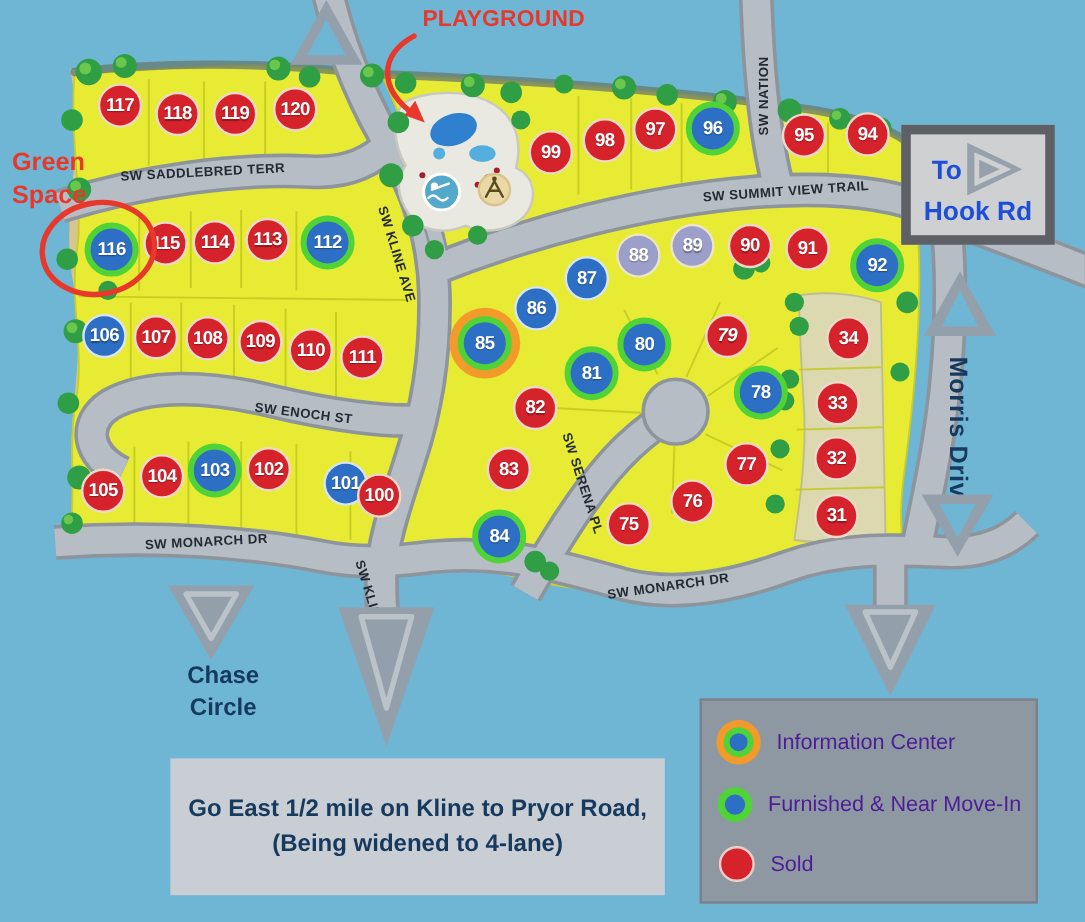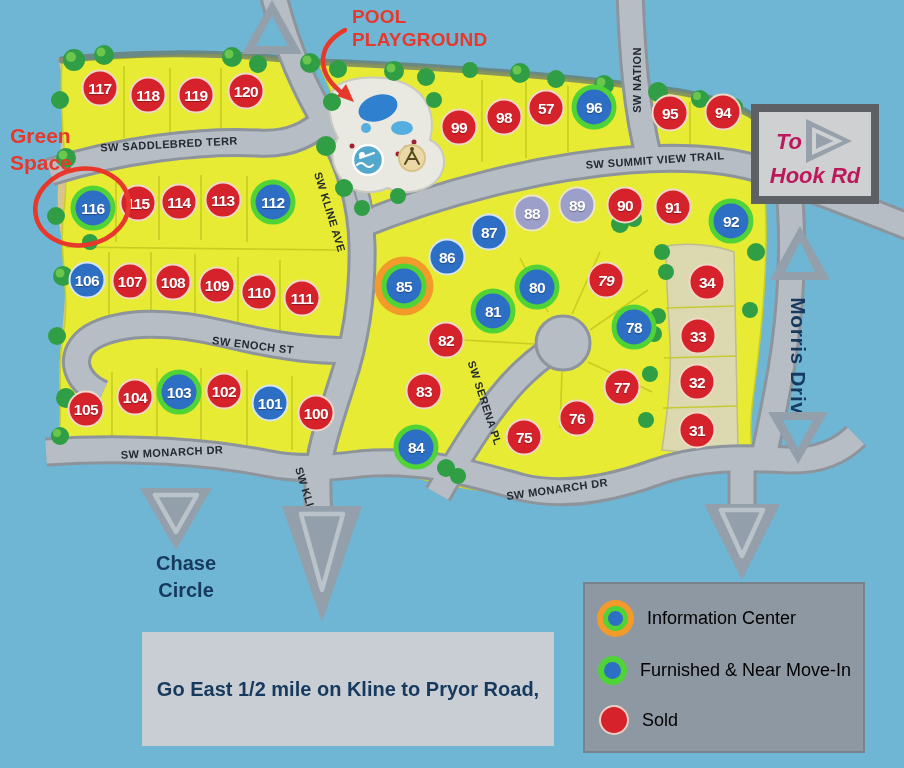--- a/index.html
+++ b/index.html
@@ -72,34 +72,34 @@
   .green-space{left:10px;top:122px;color:var(--red_annot);font-weight:bold;
                font-size:21px;line-height:1.3;}
   .chase{left:129px;top:550px;width:114px;text-align:center;color:var(--navy);
          font-weight:bold;font-size:20px;line-height:1.35;}
 
   
   .hook-sign{position:absolute;left:751px;top:104px;width:112px;height:84px;z-index:50;
              border:8px solid var(--sign_border);background:var(--sign_bg);
              display:flex;flex-direction:column;align-items:center;justify-content:center;}
   .hook-row{display:flex;align-items:center;gap:2px;}
-  .hook-sign .t{color:#be185d;font-weight:bold;font-size:22px;line-height:1.15;font-style:italic;}
+  .hook-sign .t{color:#1d4ed8;font-weight:bold;font-size:22px;line-height:1.15;}
 
   
   .dir-box{position:absolute;left:142px;top:632px;width:412px;height:114px;z-index:50;
            background:var(--panel_bg);display:flex;flex-direction:column;
            align-items:center;justify-content:center;color:var(--navy);
            font-weight:bold;font-size:20px;line-height:1.45;text-align:center;}
 
   
   .legend{position:absolute;left:583px;top:582px;width:282px;height:171px;z-index:50;
           background:var(--legend_bg);border:2px solid #77828c;box-sizing:border-box;
           display:flex;flex-direction:column;justify-content:space-around;
           padding:6px 0 6px 12px;}
-  .lrow{display:flex;align-items:center;gap:13px;color:#000000;font-size:18px;}
+  .lrow{display:flex;align-items:center;gap:13px;color:#4c1d95;font-size:18px;}
   .sw{border-radius:50%;display:inline-block;box-sizing:content-box;flex:none;}
   .sw-info{width:15px;height:15px;background:var(--available);
            border:5px solid var(--furnished_ring);box-shadow:0 0 0 6px var(--info_ring);
            margin:6px 6px 6px 6px;}
   .sw-furnished{width:17px;height:17px;background:var(--available);
                 border:6px solid var(--furnished_ring);margin-left:1px;}
   .sw-available{width:26px;height:26px;background:var(--available);border:2px solid #cfdeea;margin-left:2px;}
   .sw-sold{width:26px;height:26px;background:var(--sold);border:2px solid #eccfc6;margin-left:2px;}
 </style>
 </head>
@@ -300,34 +300,34 @@
       </div>
       <div class="lot st-sold" style="left: 135px; top: 397px;">
         <span class="num">104</span>
       </div>
       <div class="lot st-furnished" style="left: 179px; top: 392px;">
         <span class="num">103</span>
       </div>
       <div class="lot st-sold" style="left: 224px; top: 391px;">
         <span class="num">102</span>
       </div>
-      <div class="lot st-available" style="left: 270px; top: 403px; text-align: center;">
+      <div class="lot st-available" style="left: 288px; top: 403px; text-align: center;">
         <span class="num">101</span>
       </div>
       <div class="lot st-sold" style="left: 316px; top: 413px;">
         <span class="num">100</span>
       </div>
       <div class="lot st-sold" style="left: 459px; top: 127px;">
         <span class="num">99</span>
       </div>
       <div class="lot st-sold" style="left: 504px; top: 117px;">
         <span class="num">98</span>
       </div>
       <div class="lot st-sold" style="left: 546px; top: 108px;">
-        <span class="num">57</span>
+        <span class="num">97</span>
       </div>
       <div class="lot st-furnished" style="left: 594px; top: 107px;">
         <span class="num">96</span>
       </div>
       <div class="lot st-sold" style="left: 670px; top: 113px;">
         <span class="num">95</span>
       </div>
       <div class="lot st-sold" style="left: 723px; top: 112px;">
         <span class="num">94</span>
       </div>
@@ -424,21 +424,20 @@
       <polygon class="arrow-outer" points="322,622 282,506 362,506"></polygon>
       <polygon class="arrow-inline" points="322,590 301,514 343,514"></polygon>
     </g>
     <g>
       <polygon class="arrow-outer" points="742,580 704,504 780,504"></polygon>
       <polygon class="arrow-inline" points="742,556 721,510 763,510"></polygon>
     </g>
   </svg>
 
   <div class="annot pool-label">
-    <div>POOL</div>
     <div>PLAYGROUND</div>
   </div>
   <div class="annot green-space">
     <div>Green</div>
     <div>Space</div>
   </div>
   <div class="annot chase">
     <div>Chase</div>
     <div>Circle</div>
   </div>
@@ -449,20 +448,21 @@
       <svg width="50" height="44" viewBox="0 0 50 44">
         <polygon points="2,0 48,22 2,44" fill="#97a1ab"></polygon>
         <polygon points="10,11 34,22 10,33" fill="none" stroke="#cfd0d2" stroke-width="4"></polygon>
       </svg>
     </div>
     <span class="t">Hook Rd</span>
   </div>
 
   <div class="dir-box">
     <div>Go East 1/2 mile on Kline to Pryor Road,</div>
+    <div>(Being widened to 4-lane)</div>
   </div>
 
   <div class="legend">
     <div class="lrow">
       <span class="sw sw-info"></span>
       <span>Information Center</span>
     </div>
     <div class="lrow">
       <span class="sw sw-furnished"></span>
       <span>Furnished &amp; Near Move-In</span>

